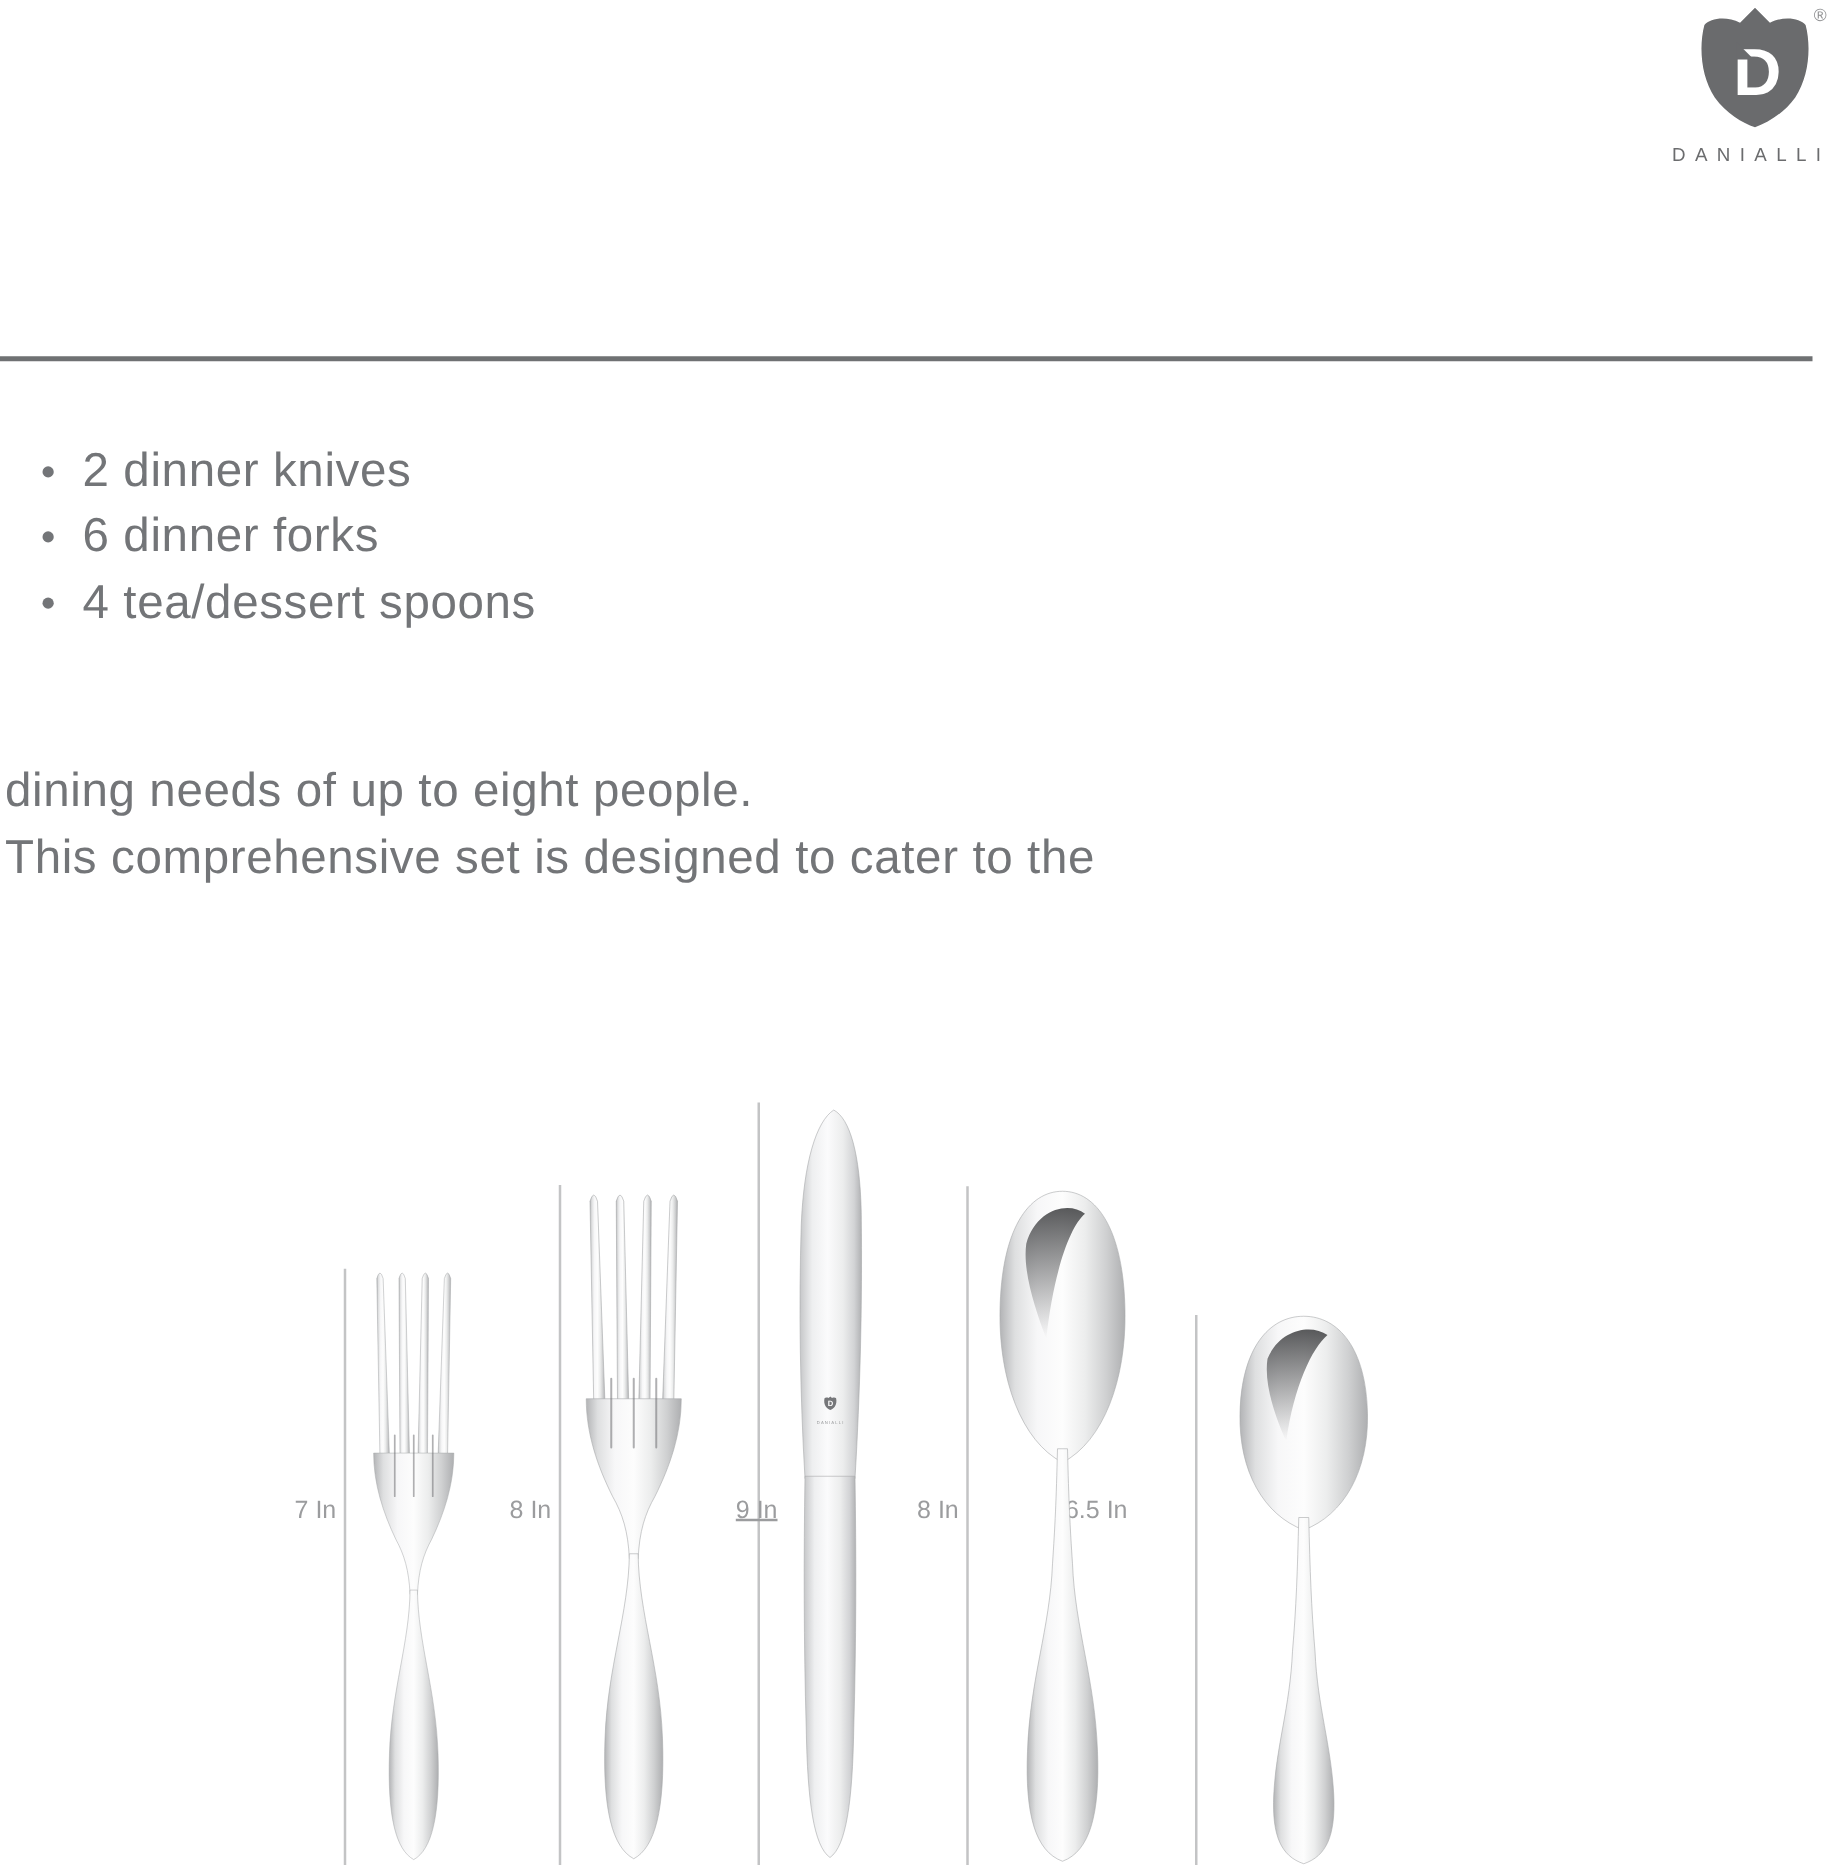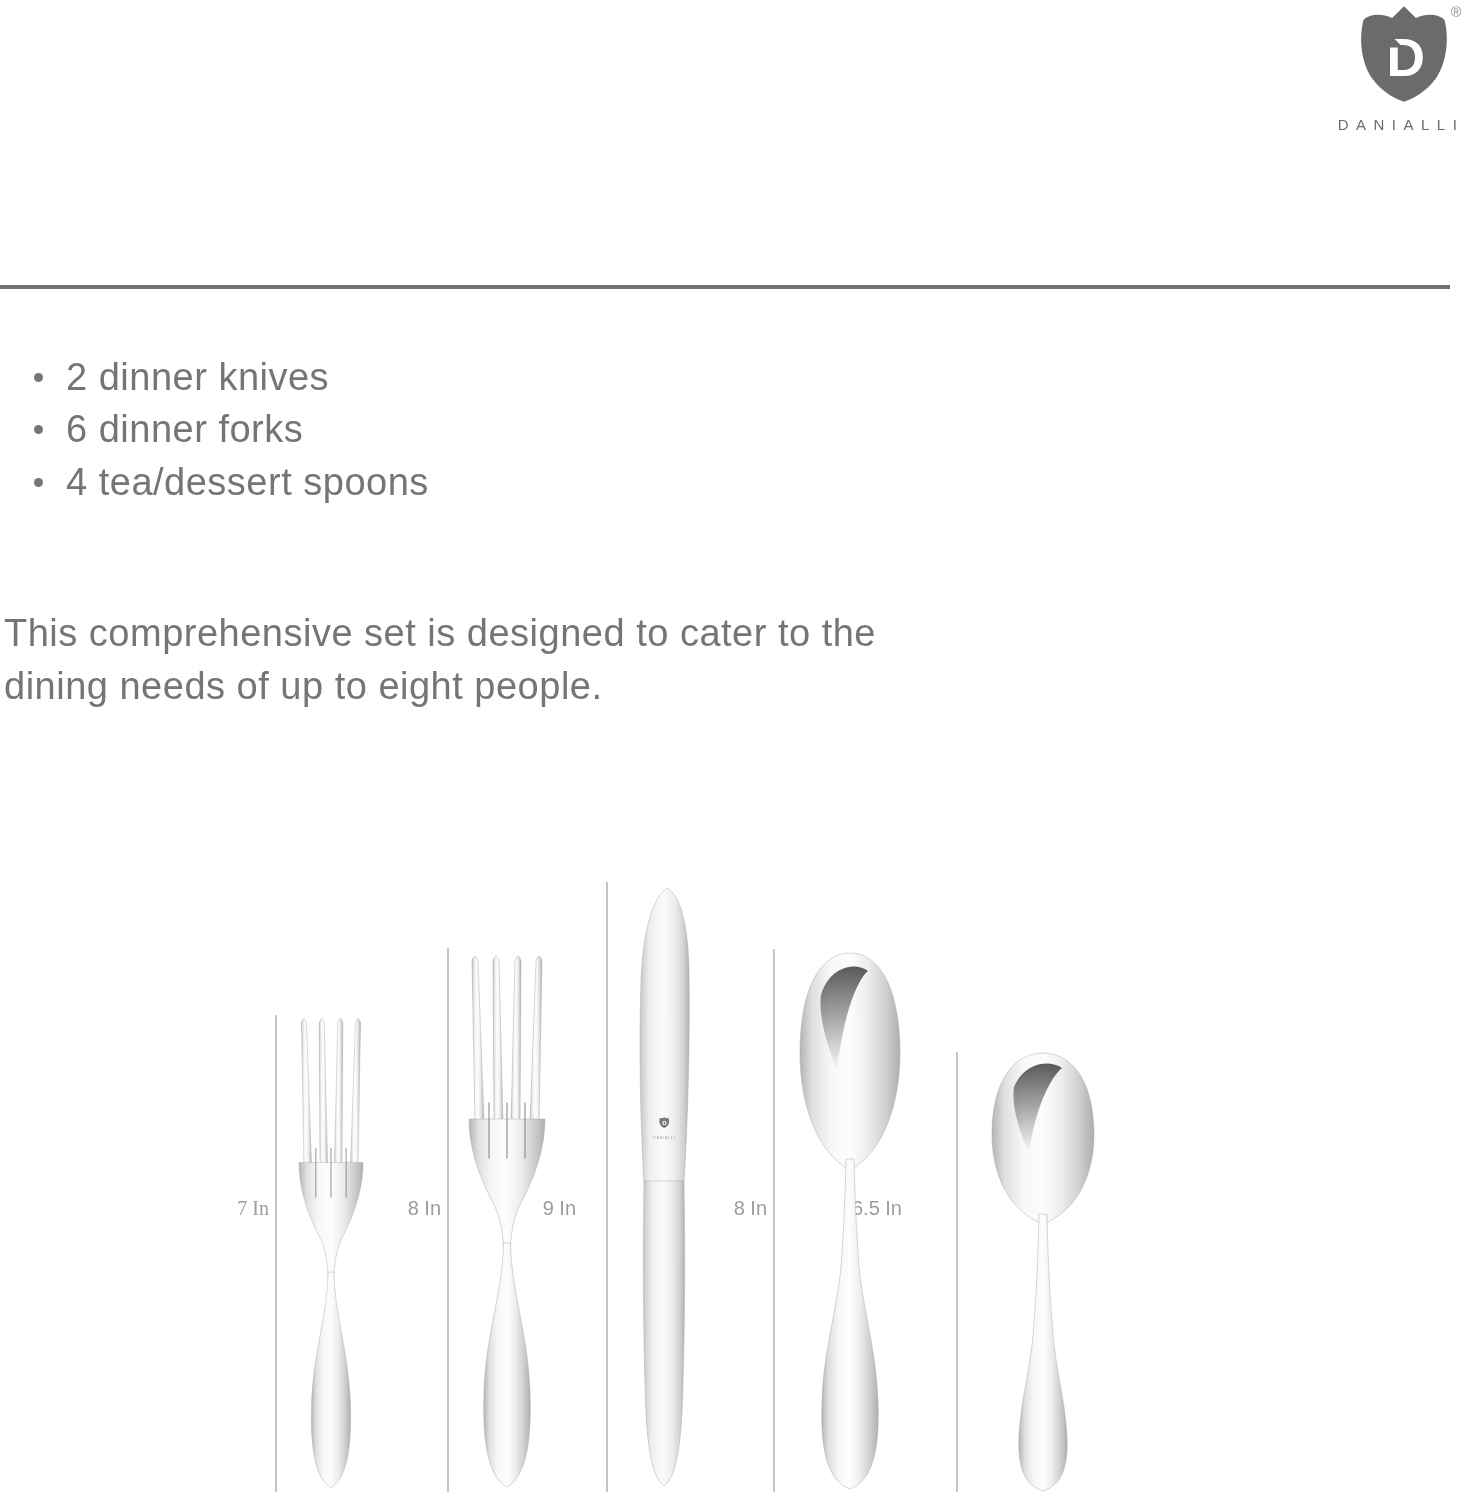--- a/index.html
+++ b/index.html
@@ -62,33 +62,33 @@
         <span class="dot"></span>
         <span>6 dinner forks</span>
       </li>
     <li>
         <span class="dot"></span>
         <span>4 tea/dessert spoons</span>
       </li>
   </ul>
 
   <div class="description">
+    <div>dining needs of up to eight people.</div>
     <div>This comprehensive set is designed to cater to the</div>
-    <div>dining needs of up to eight people.</div>
   </div>
 
   <div class="measure-line" style="left:275px;top:1015px;height:477px;"></div>
   <div class="measure-line" style="left:447px;top:948px;height:544px;"></div>
   <div class="measure-line" style="left:606px;top:882px;height:610px;"></div>
   <div class="measure-line" style="left:773px;top:949px;height:543px;"></div>
   <div class="measure-line" style="left:956px;top:1052px;height:440px;"></div>
 
-  <div class="measure-label" style="left:159px;top:1195px;font-family:Liberation Serif, serif;">7 In</div>
+  <div class="measure-label" style="left:159px;top:1195px;">7 In</div>
   <div class="measure-label" style="left:331px;top:1195px;">8 In</div>
-  <div class="measure-label" style="left:466px;top:1195px;">9 In</div>
+  <div class="measure-label" style="left:512px;top:1195px;text-decoration:underline;">9 In</div>
   <div class="measure-label" style="left:657px;top:1195px;">8 In</div>
   <div class="measure-label" style="left:792px;top:1195px;">6.5 In</div>
 
   <svg class="utensil" style="left:293px;top:1014px;" width="76" height="479" viewBox="0 0 90 542" preserveAspectRatio="none">
     <defs>
       <linearGradient id="m1" x1="0" y1="0" x2="1" y2="0">
         <stop offset="0" stop-color="#b3b4b6"></stop>
           <stop offset=".12" stop-color="#dedfe0"></stop>
         <stop offset=".3" stop-color="#f7f7f8"></stop>
           <stop offset=".5" stop-color="#fdfdfd"></stop>

